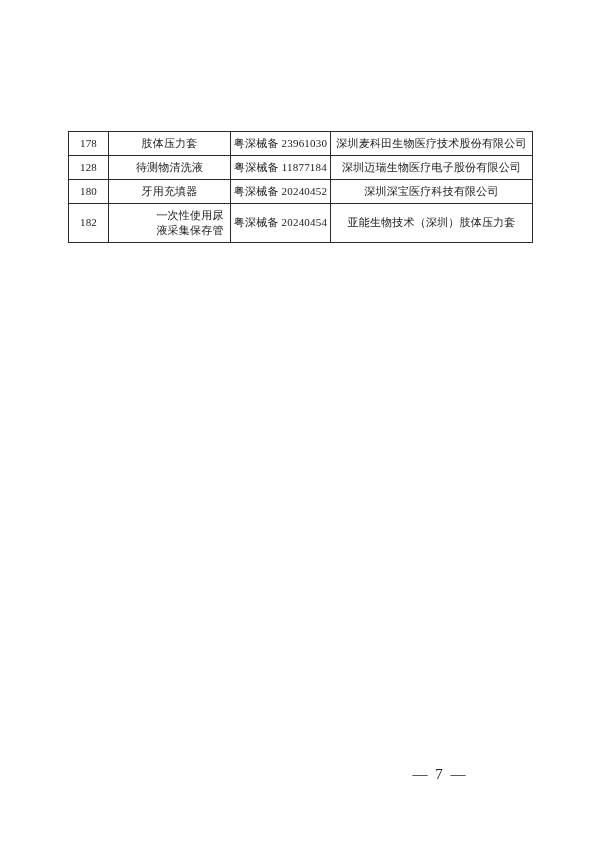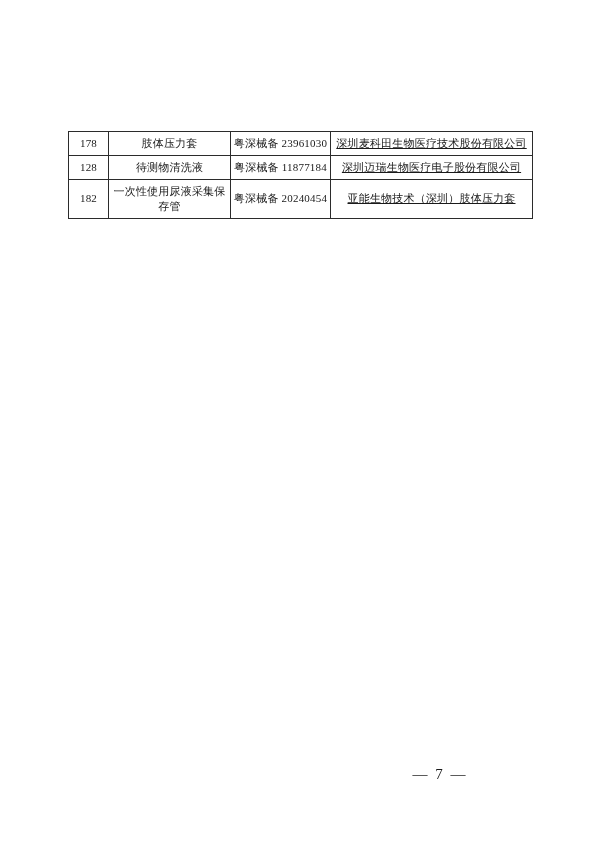--- a/index.html
+++ b/index.html
@@ -46,24 +46,24 @@
     letter-spacing: 0.2px;
   }
   col.c-no    { width: 40px; }
   col.c-name  { width: 122px; }
   col.c-code  { width: 100px; }
   col.c-comp  { width: 202px; }
 
   td.cell-no { font-size: 11px; }
   td.cell-name { font-size: 11px; }
   td.cell-code { font-size: 11px; }
-  td.cell-comp { font-size: 11px; text-decoration: underline; }
+  td.cell-comp { font-size: 11px; }
 
   tr.tall td { height: 34px; }
-  tr.tall td.cell-name { line-height: 1.35; }
+  tr.tall td.cell-name { line-height: 1.35; padding-left: 43px; }
 
   .page-number {
     position: absolute;
     left: 0;
     right: 0;
     top: 766px;
     text-align: center;
     font-size: 15px;
     letter-spacing: 2px;
     color: #1a1a1a;
@@ -90,20 +90,26 @@
           <td class="cell-name">肢体压力套</td>
           <td class="cell-code">粤深械备 23961030</td>
           <td class="cell-comp">深圳麦科田生物医疗技术股份有限公司</td>
         </tr>
         <tr>
           <td class="cell-no">128</td>
           <td class="cell-name">待测物清洗液</td>
           <td class="cell-code">粤深械备 11877184</td>
           <td class="cell-comp">深圳迈瑞生物医疗电子股份有限公司</td>
         </tr>
+        <tr>
+          <td class="cell-no">180</td>
+          <td class="cell-name">牙用充填器</td>
+          <td class="cell-code">粤深械备 20240452</td>
+          <td class="cell-comp">深圳深宝医疗科技有限公司</td>
+        </tr>
         <tr class="tall">
           <td class="cell-no">182</td>
           <td class="cell-name">一次性使用尿液采集保存管</td>
           <td class="cell-code">粤深械备 20240454</td>
           <td class="cell-comp">亚能生物技术（深圳）肢体压力套</td>
         </tr>
       </tbody>
     </table>
   </div>
 

